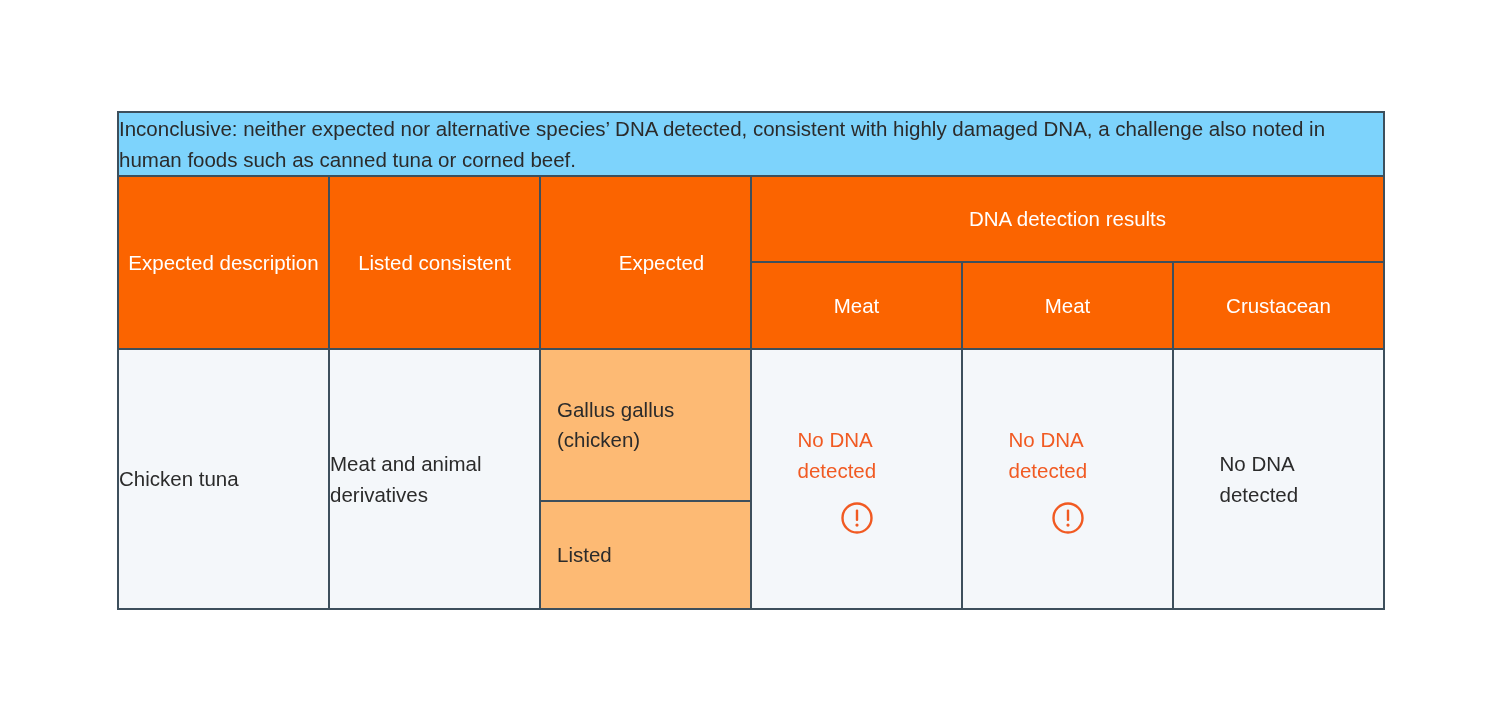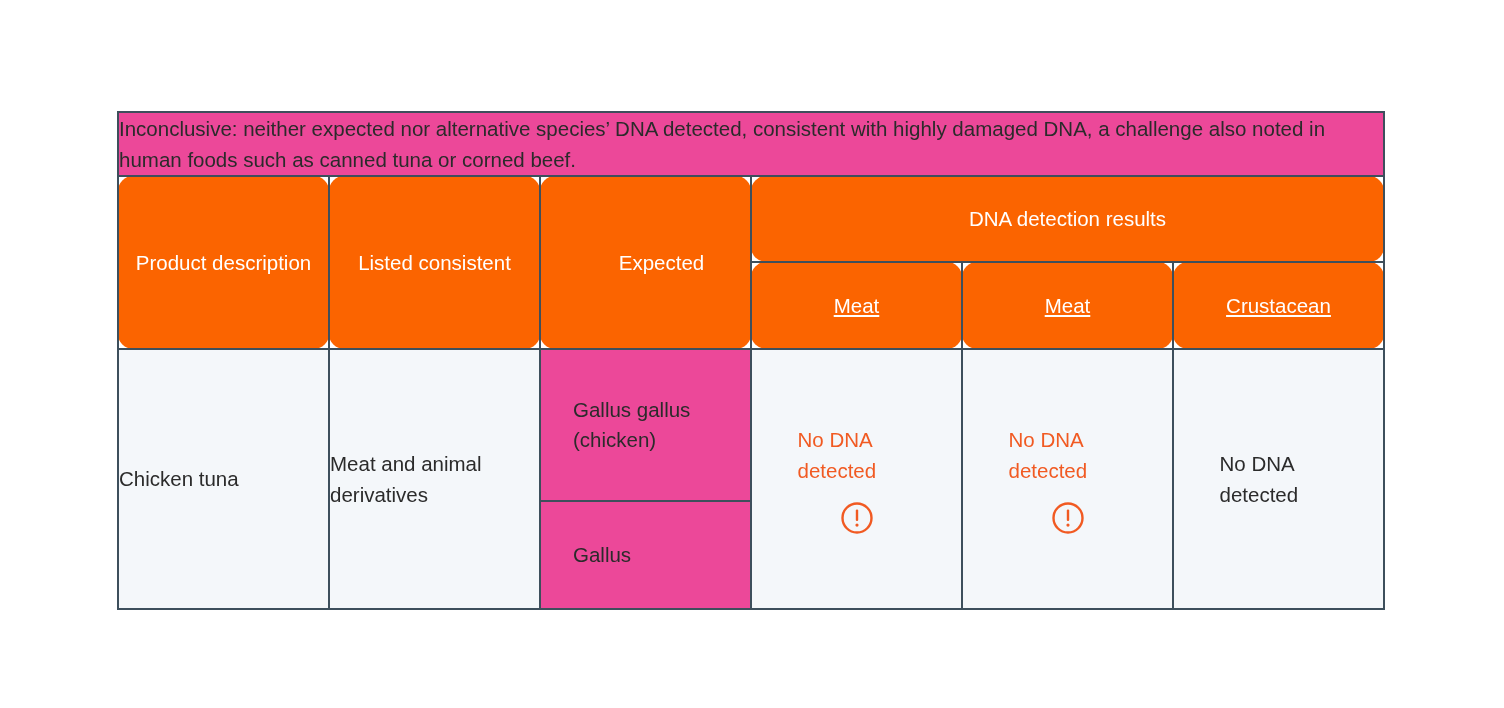--- a/index.html
+++ b/index.html
@@ -37,49 +37,47 @@
   .dna-table td,
   .dna-table th {
     border: 2px solid #3d4f5c;
     padding: 0;
     vertical-align: middle;
     font-weight: normal;
   }
 
   
   .caption-cell {
-    background: #ec4899;
+    background: #7dd3fc;
     color: #2b2b2b;
     font-size: 20.5px;
     line-height: 1.52;
     padding: 16px 17px 18px 17px;
     text-align: left;
     border-left: none;
     border-right: none;
     border-top: none;
   }
 
   
   .hdr {
     background: #fb6400;
     color: #ffffff;
     font-size: 20.5px;
     line-height: 1.45;
     text-align: center;
     padding: 8px 6px;
-    border-radius: 15px;
   }
 
   .hdr-group {
     height: 84px;
   }
 
   .hdr-sub {
     height: 85px;
-    text-decoration: underline;
   }
 
   .hdr-tall {
     height: 170px;
   }
 
   
   .body-cell {
     background: #f4f7fa;
     color: #2b2b2b;
@@ -96,26 +94,26 @@
 
   
   .sub-table {
     width: 100%;
     height: 100%;
     border-collapse: collapse;
     table-layout: fixed;
   }
   .sub-table td {
     border: none;
-    background: #ec4899;
+    background: #fdba74;
     color: #2b2b2b;
     font-size: 20.5px;
     line-height: 1.5;
     text-align: left;
-    padding: 12px 32px;
+    padding: 12px 16px;
     vertical-align: middle;
   }
   .sub-table tr:first-child td {
     border-bottom: 2px solid #3d4f5c;
     height: 126px;
   }
   .sub-table tr:last-child td {
     height: 82px;
   }
 
@@ -153,21 +151,21 @@
 <div class="page">
 
   <table class="dna-table">
     <tbody>
 
       <tr>
         <td class="caption-cell" colspan="6">Inconclusive: neither expected nor alternative species’ DNA detected, consistent with highly damaged DNA, a challenge also noted in human foods such as canned tuna or corned beef.</td>
       </tr>
 
       <tr>
-        <td class="hdr hdr-tall" rowspan="2" style="width:229px;">Product description</td>
+        <td class="hdr hdr-tall" rowspan="2" style="width:229px;">Expected description</td>
         <td class="hdr hdr-tall" rowspan="2" style="width:208px;">Listed consistent</td>
         <td class="hdr hdr-tall" rowspan="2" style="width:208px;padding-left:32px;">Expected</td>
         <td class="hdr hdr-group" colspan="3">DNA detection results</td>
       </tr>
 
       <tr>
         <td class="hdr hdr-sub" style="width:206px;">Meat</td>
         <td class="hdr hdr-sub" style="width:209px;">Meat</td>
         <td class="hdr hdr-sub" style="width:208px;margin-top:26px;">Crustacean</td>
       </tr>
@@ -177,21 +175,21 @@
 
         <td class="body-cell">Meat and animal derivatives</td>
 
         <td class="body-cell nested">
           <table class="sub-table">
             <tbody>
               <tr>
                 <td>Gallus gallus (chicken)</td>
               </tr>
               <tr>
-                <td>Gallus</td>
+                <td>Listed</td>
               </tr>
             </tbody>
           </table>
         </td>
 
         <td class="body-cell">
           <div class="result-inner">
             <span class="result-text result-alert">No DNA detected</span>
             <span class="warn-icon">
               <svg width="34" height="34" viewBox="0 0 34 34" aria-hidden="true">

